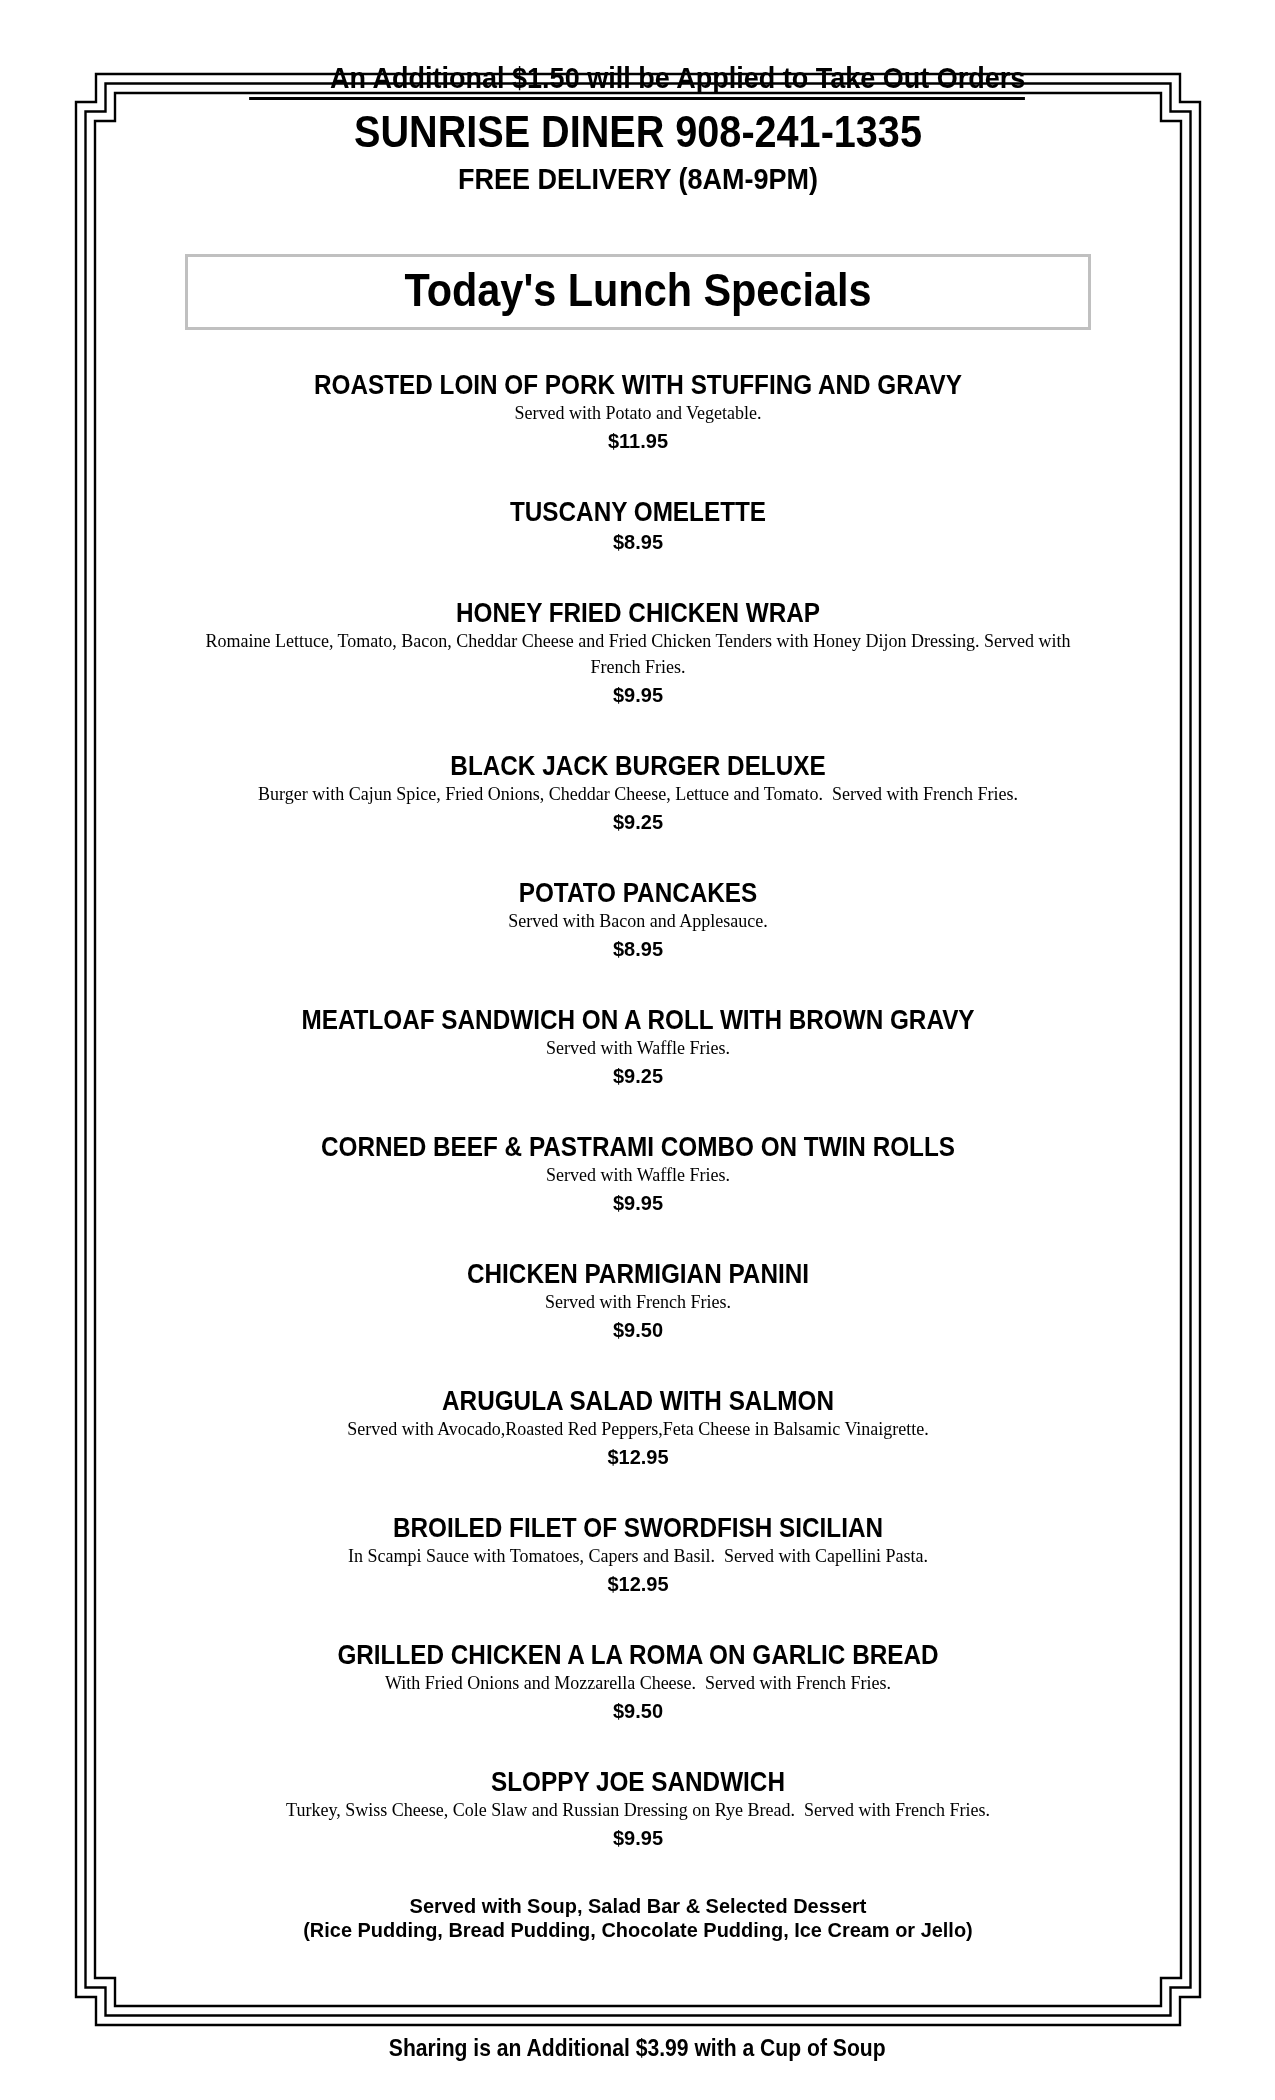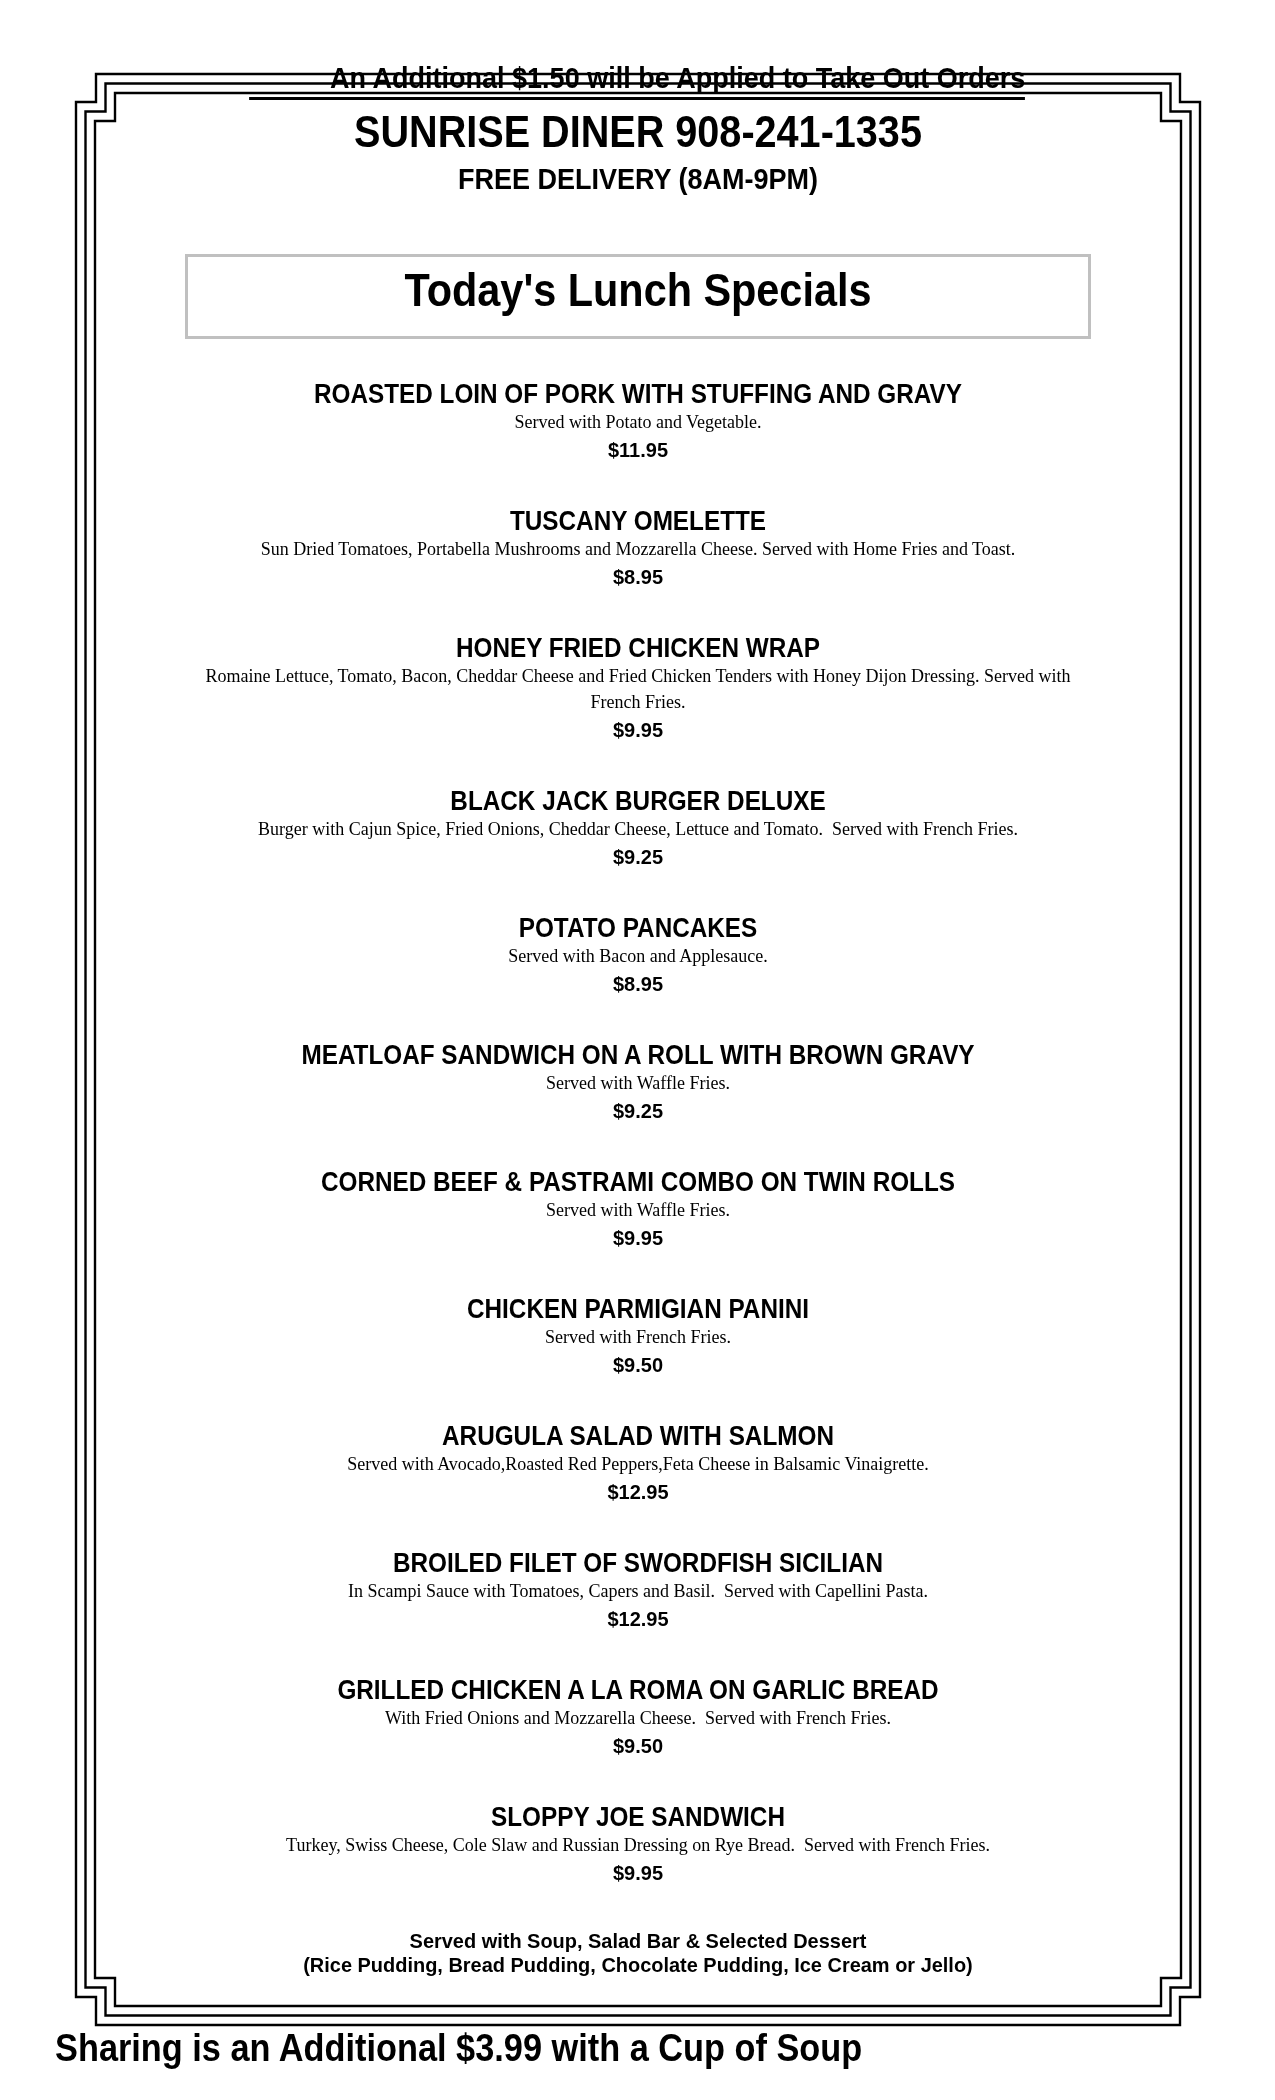--- a/index.html
+++ b/index.html
@@ -22,21 +22,21 @@
   .diner-title{
     margin-top:14px;font-weight:bold;font-size:44px;line-height:48px;
     transform:scaleX(0.9);
   }
   .delivery{
     margin-top:6px;font-weight:bold;font-size:30px;line-height:34px;
     transform:scaleX(0.9);
   }
   .specials-box{
     margin:58px auto 0 auto;width:900px;border:3px solid var(--box-border,#c0c0c0);
-    background:#fff;padding:8px 0 21px 0;
+    background:#fff;padding:8px 0 12px 0;
   }
   .specials-title{
     font-weight:bold;font-size:46px;line-height:50px;transform:scaleX(0.9);
   }
   .items{margin-top:40px;}
   .item{margin-bottom:44px;}
   .item-name{
     font-weight:bold;font-size:27px;line-height:30px;transform:scaleX(0.9);
   }
   .item-desc{
@@ -45,22 +45,22 @@
   }
   .item-price{
     font-family:Liberation Sans, sans-serif;font-weight:bold;font-size:20px;
     line-height:24px;margin-top:3px;
   }
   .footer-note{margin-top:10px;}
   .footer-note div{
     font-weight:bold;font-size:21px;line-height:24px;transform:scaleX(0.95);
   }
   .bottom-banner{
-    position:absolute;top:2028px;left:0;width:100%;text-align:left;
-    font-weight:bold;font-size:39px;line-height:40px;
+    position:absolute;top:2028px;left:0;width:100%;text-align:center;
+    font-weight:bold;font-size:24px;line-height:40px;
   }
   .bottom-banner span{display:inline-block;transform:scaleX(0.88);}
 </style>
 </head>
 <body>
 
 <div class="top-banner">
   <span class="underlined">An Additional $1.50 will be Applied to Take Out Orders</span>
 </div>
 
@@ -79,21 +79,20 @@
   </div>
 
   <div class="items">
     <div class="item">
       <div class="item-name">ROASTED LOIN OF PORK WITH STUFFING AND GRAVY</div>
       <div class="item-desc">Served with Potato and Vegetable.</div>
       <div class="item-price">$11.95</div>
     </div>
     <div class="item">
       <div class="item-name">TUSCANY OMELETTE</div>
-      <div class="item-desc">Sun Dried Tomatoes, Portabella Mushrooms and Mozzarella Cheese. Served with Home Fries and Toast.</div>
       <div class="item-price">$8.95</div>
     </div>
     <div class="item">
       <div class="item-name">HONEY FRIED CHICKEN WRAP</div>
       <div class="item-desc">Romaine Lettuce, Tomato, Bacon, Cheddar Cheese and Fried Chicken Tenders with Honey Dijon Dressing. Served with French Fries.</div>
       <div class="item-price">$9.95</div>
     </div>
     <div class="item">
       <div class="item-name">BLACK JACK BURGER DELUXE</div>
       <div class="item-desc">Burger with Cajun Spice, Fried Onions, Cheddar Cheese, Lettuce and Tomato.  Served with French Fries.</div>

